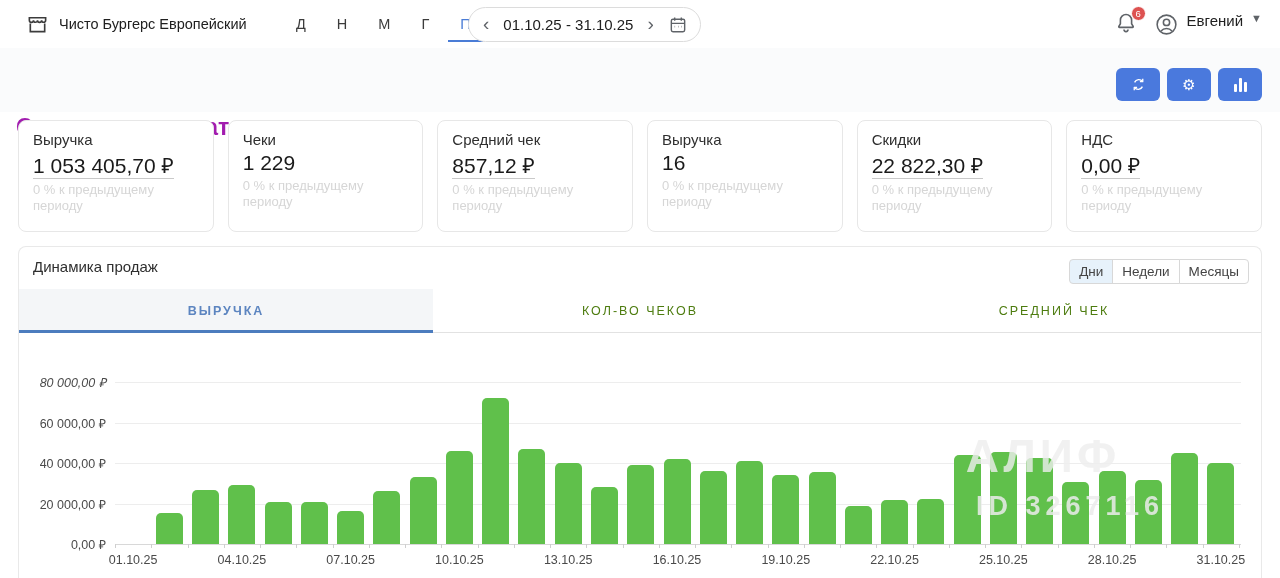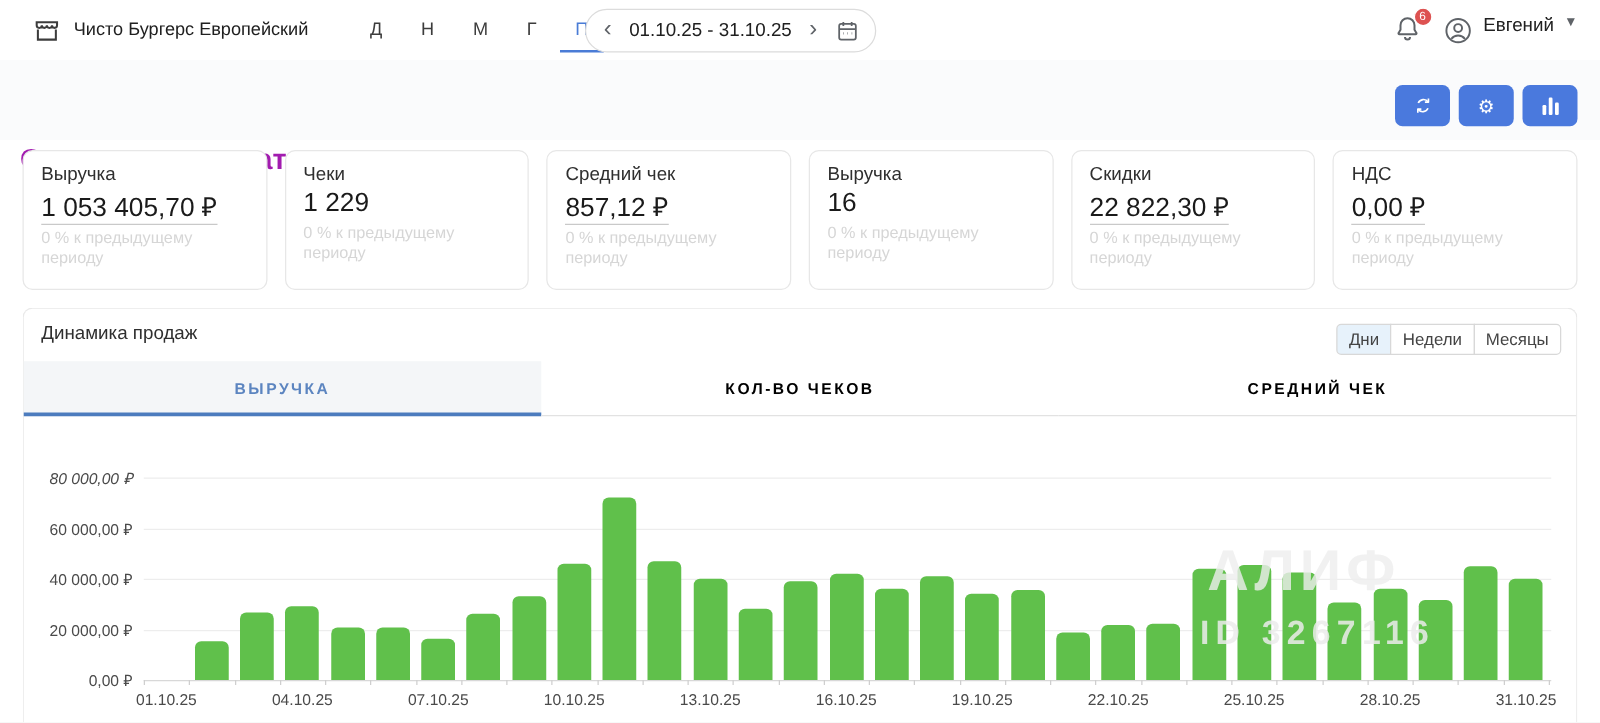--- a/index.html
+++ b/index.html
@@ -52,36 +52,36 @@
   .panel-title { position:absolute; left:14px; top:11px; font-size:15px; color:#2f2f2f; }
   .seg { position:absolute; right:12px; top:12px; display:flex; }
   .seg-btn { font-family:"Liberation Sans", sans-serif; font-size:13.5px; color:#444; background:#fff;
              border:1px solid #d8d8d8; padding:4px 9px; margin-left:-1px; cursor:pointer; }
   .seg-btn:first-child { border-radius:4px 0 0 4px; margin-left:0; }
   .seg-btn:last-child { border-radius:0 4px 4px 0; }
   .seg-btn.active { background:#e7f2fb; }
 
   .chart-tabs { position:absolute; top:42px; left:0; right:0; height:44px; display:flex; }
   .ctab { flex:1; display:flex; align-items:center; justify-content:center; font-size:12.5px; letter-spacing:2px;
-          color:#000000; position:relative; cursor:pointer;font-weight:bold; }
+          color:#4d7c0f; position:relative; cursor:pointer; }
   .ctab::after { content:''; position:absolute; left:0; right:0; bottom:0; height:1px; background:#e2e2e2; }
   .ctab.active { background:#f4f6f8; color:#5c85c0; font-weight:700; }
   .ctab.active::after { height:3px; background:#4c7cbe; }
 
   
   .chart { position:absolute; left:0; top:94px; right:0; height:238px; }
   .gridline { position:absolute; left:96px; right:20px; height:1px; background:#ededed; }
   .gridline.baseline { background:#d8d8d8; }
   .ylabel { position:absolute; left:0; width:87px; text-align:right; font-size:12.5px; color:#4a4a4a; }
   .xlabel { position:absolute; top:212px; width:90px; text-align:center; font-size:12.5px; color:#4a4a4a; }
   .tick { position:absolute; top:203px; width:1px; height:4px; background:#cfcfcf; }
   .bar { position:absolute; width:27px; background:#60c04b; border-radius:5px 5px 0 0; }
   .wm1 { position:absolute; left:919px; top:88px; width:210px; text-align:center; font-size:46px; font-weight:700;
          color:rgba(238,238,238,0.8); letter-spacing:4px; z-index:3; pointer-events:none; }
-  .wm2 { position:absolute; left:925px; top:150px; width:220px; text-align:center; font-size:27px; font-weight:700;
+  .wm2 { position:absolute; left:925px; top:150px; width:220px; text-align:right; font-size:27px; font-weight:700;
          color:rgba(235,235,235,0.85); letter-spacing:5px; z-index:3; pointer-events:none; }
   svg { display:block; }
 </style>
 </head>
 <body>
 
 <div class="page">
 
   <header class="topbar">
     <div class="brand">

